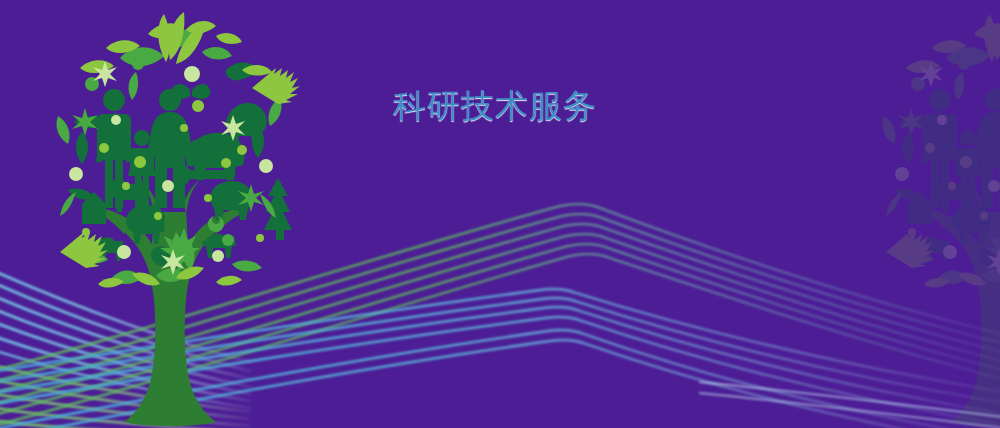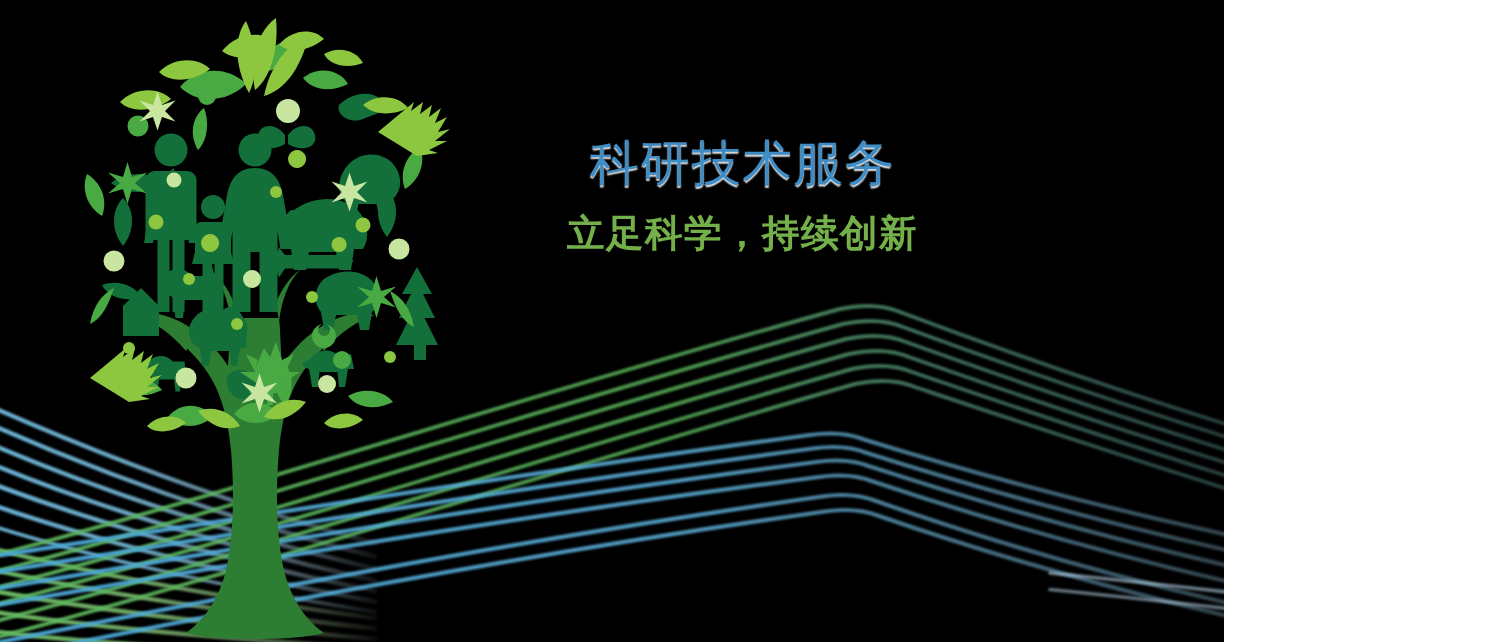--- a/index.html
+++ b/index.html
@@ -5,23 +5,24 @@
 <style>
   html,body{margin:0;padding:0;}
   body{
     width:1000px;height:428px;
     background:#ffffff;
     font-family:"DejaVu Sans","Liberation Sans",sans-serif;
     overflow:hidden;
   }
   .banner{
     position:relative;
-    width:816px;height:428px;
-    background:#000000;
+    width:1000px;height:428px;
+    background:#4c1d95;
     overflow:hidden;
+    font-family:Liberation Mono, monospace;
   }
   .layer{position:absolute;top:0;left:0;width:1000px;height:428px;}
   .waves{z-index:2;}
   .tree-left{z-index:3;}
   .tree-right{z-index:1;}
   .copy{
     position:absolute;
     z-index:5;
     left:330px;top:92px;
     width:330px;
@@ -301,16 +302,15 @@
       <path d="M700 393 C 800 403 900 415 1010 429" stroke="#bfe0f2" stroke-width="2.4" opacity="0.5"></path>
     </g>
   </svg>
 
   <svg class="layer tree-left" viewBox="0 0 1000 428" xmlns="http://www.w3.org/2000/svg">
     <use href="#bio-tree" x="20" y="8" width="300" height="420"></use>
   </svg>
 
   <div class="copy">
     <span class="title">科研技术服务</span>
-    <span class="subtitle">立足科学，持续创新</span>
   </div>
 
 </div>
 
 </body></html>

